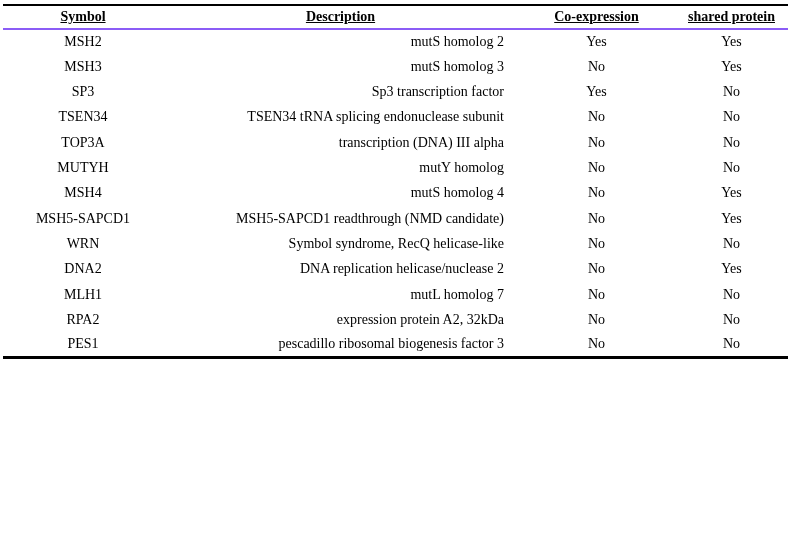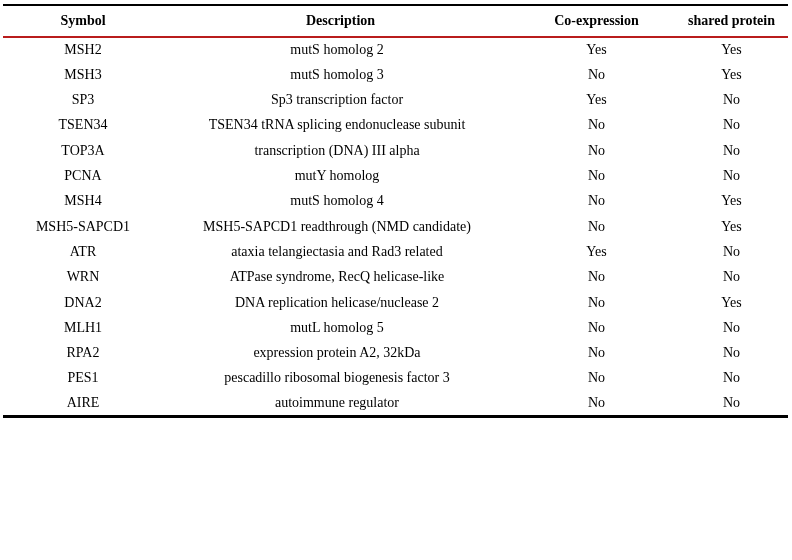--- a/index.html
+++ b/index.html
@@ -21,22 +21,23 @@
     width: 785px;
     margin: 4px 0 0 3px;
     border-top: 2.5px solid #000000;
     border-bottom: 3px solid #000000;
   }
   col.col-symbol      { width: 160px; }
   col.col-description { width: 355px; }
   col.col-coexp       { width: 157px; }
   col.col-shared      { width: 113px; }
   thead tr {
-    height: 32px;
-    border-bottom: 2px solid #b91c1c;
+    height: 24px;
+    border-bottom: 2px solid #8b5cf6;
+    text-decoration: underline;
   }
   th {
     font-size: 14px;
     font-weight: bold;
     text-align: center;
     vertical-align: middle;
     padding: 0;
     line-height: 1.1;
   }
   tbody tr {
@@ -44,21 +45,21 @@
   }
   td {
     font-size: 14px;
     font-weight: normal;
     text-align: center;
     vertical-align: middle;
     padding: 0;
     line-height: 1.15;
   }
   td.desc-cell {
-    text-align: center;
+    text-align: right;
     padding-left: 7px;
     padding-right: 14px;
   }
 </style>
 </head>
 <body>
 
 <table class="doc-table">
   <colgroup>
     <col class="col-symbol">
@@ -99,73 +100,61 @@
         <td>No</td>
         <td>No</td>
       </tr>
       <tr>
         <td>TOP3A</td>
         <td class="desc-cell">transcription (DNA) III alpha</td>
         <td>No</td>
         <td>No</td>
       </tr>
       <tr>
-        <td>PCNA</td>
+        <td>MUTYH</td>
         <td class="desc-cell">mutY homolog</td>
         <td>No</td>
         <td>No</td>
       </tr>
       <tr>
         <td>MSH4</td>
         <td class="desc-cell">mutS homolog 4</td>
         <td>No</td>
         <td>Yes</td>
       </tr>
       <tr>
         <td>MSH5-SAPCD1</td>
         <td class="desc-cell">MSH5-SAPCD1 readthrough (NMD candidate)</td>
         <td>No</td>
         <td>Yes</td>
       </tr>
       <tr>
-        <td>ATR</td>
-        <td class="desc-cell">ataxia telangiectasia and Rad3 related</td>
-        <td>Yes</td>
-        <td>No</td>
-      </tr>
-      <tr>
         <td>WRN</td>
-        <td class="desc-cell">ATPase syndrome, RecQ helicase-like</td>
+        <td class="desc-cell">Symbol syndrome, RecQ helicase-like</td>
         <td>No</td>
         <td>No</td>
       </tr>
       <tr>
         <td>DNA2</td>
         <td class="desc-cell">DNA replication helicase/nuclease 2</td>
         <td>No</td>
         <td>Yes</td>
       </tr>
       <tr>
         <td>MLH1</td>
-        <td class="desc-cell">mutL homolog 5</td>
+        <td class="desc-cell">mutL homolog 7</td>
         <td>No</td>
         <td>No</td>
       </tr>
       <tr>
         <td>RPA2</td>
         <td class="desc-cell">expression protein A2, 32kDa</td>
         <td>No</td>
         <td>No</td>
       </tr>
       <tr>
         <td>PES1</td>
         <td class="desc-cell">pescadillo ribosomal biogenesis factor 3</td>
         <td>No</td>
         <td>No</td>
       </tr>
-      <tr>
-        <td>AIRE</td>
-        <td class="desc-cell">autoimmune regulator</td>
-        <td>No</td>
-        <td>No</td>
-      </tr>
     </tbody>
 </table>
 
 </body></html>

